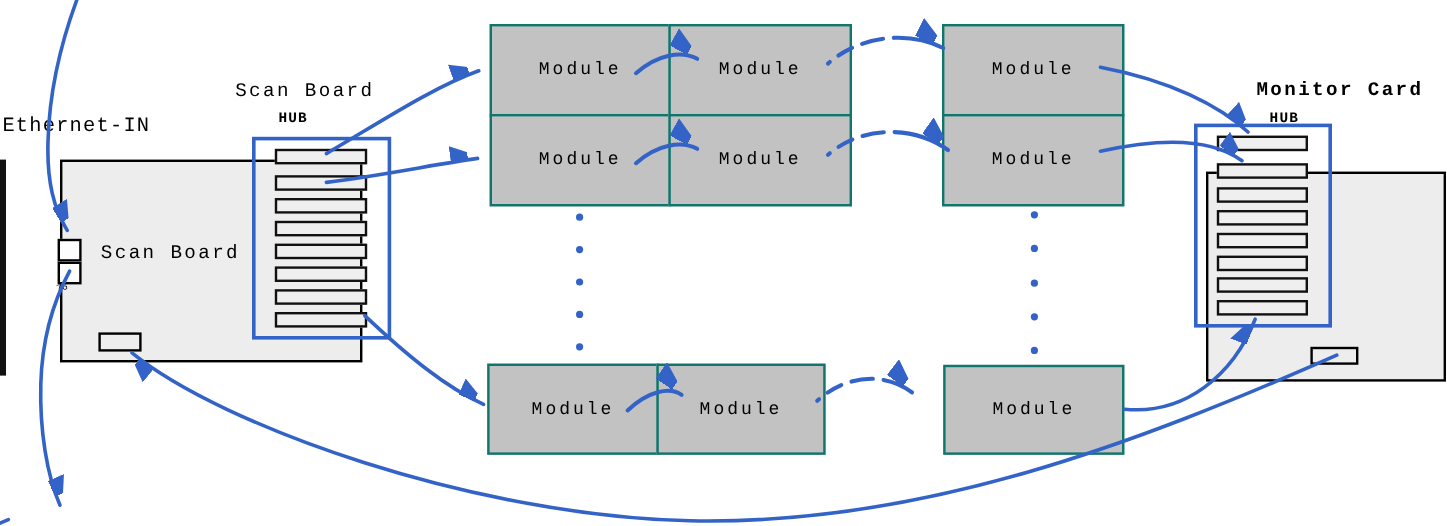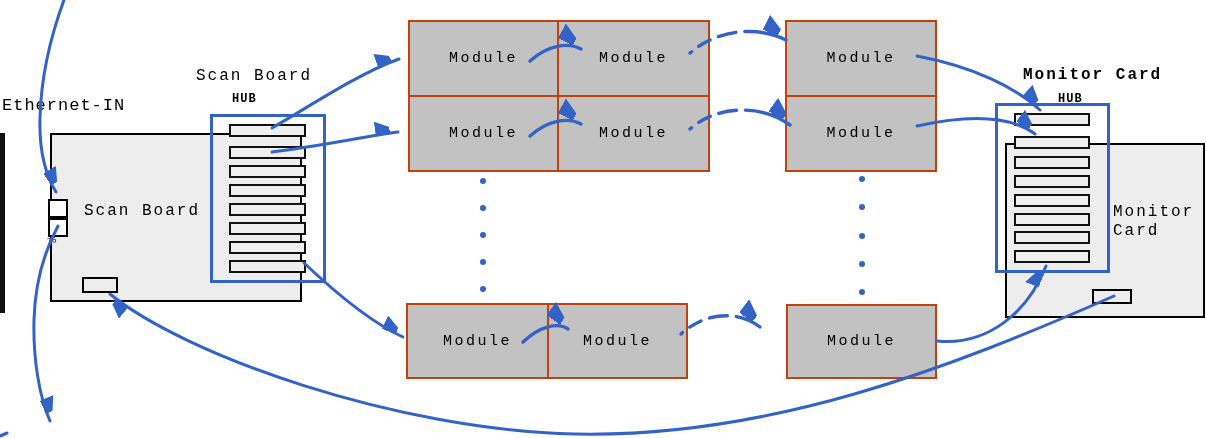--- a/index.html
+++ b/index.html
@@ -3,21 +3,21 @@
 <meta charset="utf-8">
 <style>
   html,body{margin:0;padding:0;background:#fff;}
   .canvas{
     position:relative;width:1206px;height:438px;background:#fff;overflow:hidden;
     font-family:"Liberation Mono", monospace;color:#111;
   }
   .box{position:absolute;box-sizing:border-box;}
   .board{background:var(--board-fill);border:2px solid #000;}
   .module{
-    background:var(--module-fill);border:2px solid #c2410c;
+    background:var(--module-fill);border:2px solid #0f766e;
     display:flex;align-items:center;justify-content:center;
     font-size:15px;letter-spacing:2.5px;color:#000;
   }
   .hub-frame{border:3px solid var(--blue);background:transparent;}
   .slat{position:absolute;box-sizing:border-box;background:var(--slat-fill);border:2px solid #111;}
   .lbl{position:absolute;white-space:nowrap;color:#000;}
   .lbl-eth{font-size:17px;letter-spacing:1px;}
   .lbl-hub{font-size:12px;font-weight:700;letter-spacing:1px;}
   .lbl-title{font-size:16px;letter-spacing:2px;font-family:Liberation Mono, monospace;}
   .bold{font-weight:700;}
@@ -65,28 +65,24 @@
   <div class="box module" style="left:408px;top:95px;width:151px;height:77px;">Module</div>
   <div class="box module" style="left:557px;top:95px;width:153px;height:77px;">Module</div>
 
   <div class="box module" style="left:785px;top:20px;width:152px;height:77px;">Module</div>
   <div class="box module" style="left:785px;top:95px;width:152px;height:77px;">Module</div>
 
   <div class="box module" style="left:406px;top:303px;width:143px;height:76px;">Module</div>
   <div class="box module" style="left:547px;top:303px;width:141px;height:76px;">Module</div>
   <div class="box module" style="left:786px;top:304px;width:151px;height:75px;">Module</div>
 
-  <div class="lbl lbl-title bold" style="left:1023px;top:66px;">Monitor Card</div>
+  <div class="lbl lbl-title bold" style="left:1047px;top:66px;">Monitor Card</div>
   <div class="lbl lbl-hub" style="left:1058px;top:92px;">HUB</div>
 
   <div class="box board" style="left:1005px;top:143px;width:200px;height:175px;"></div>
-  <div class="lbl lbl-title" style="left:1113px;top:203px;line-height:19px;">
-    <span>Monitor</span><br>
-    <span>Card</span>
-  </div>
 
   <div class="box hub-frame" style="left:995px;top:103px;width:115px;height:170px;z-index:4;"></div>
   <div id="monitor-slats">
       <div class="slat" style="left: 1014px; top: 113px; width: 76px; height: 13px; z-index: 5;"></div>
       <div class="slat" style="left: 1014px; top: 136px; width: 76px; height: 13px; z-index: 5;"></div>
       <div class="slat" style="left: 1014px; top: 156px; width: 76px; height: 13px; z-index: 5;"></div>
       <div class="slat" style="left: 1014px; top: 175px; width: 76px; height: 13px; z-index: 5;"></div>
       <div class="slat" style="left: 1014px; top: 194px; width: 76px; height: 13px; z-index: 5;"></div>
       <div class="slat" style="left: 1014px; top: 213px; width: 76px; height: 13px; z-index: 5;"></div>
       <div class="slat" style="left: 1014px; top: 231px; width: 76px; height: 13px; z-index: 5;"></div>

